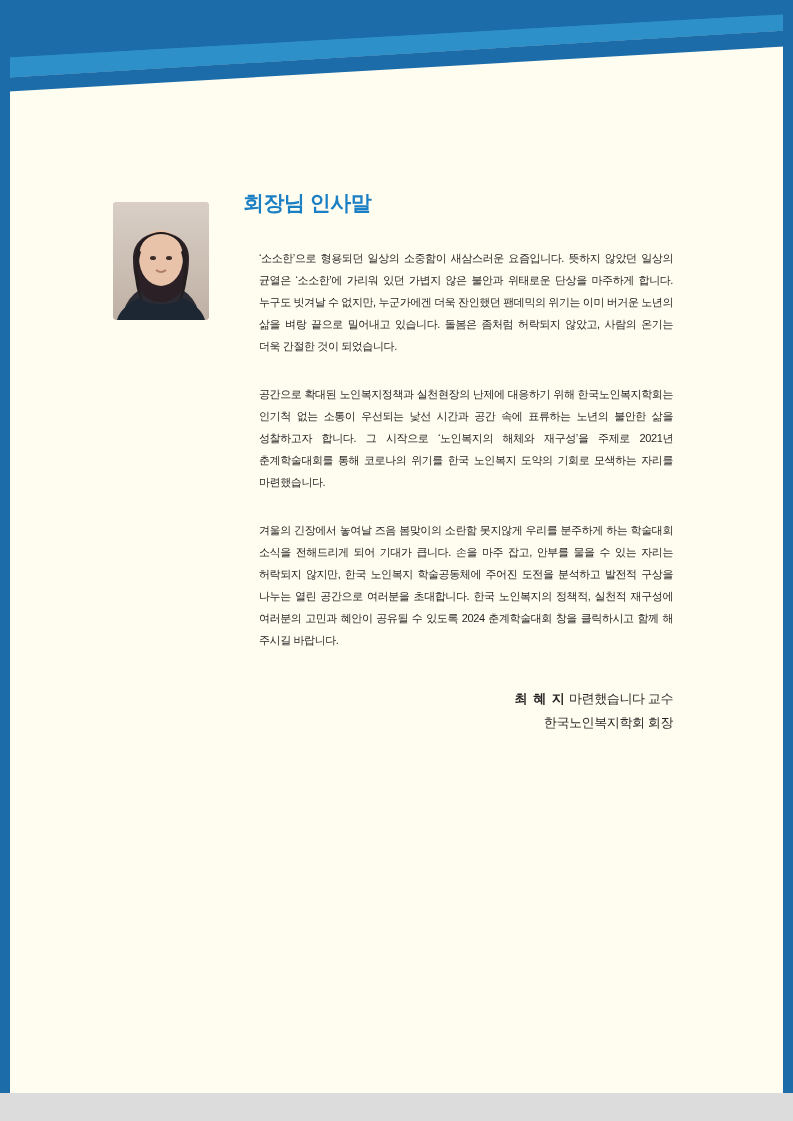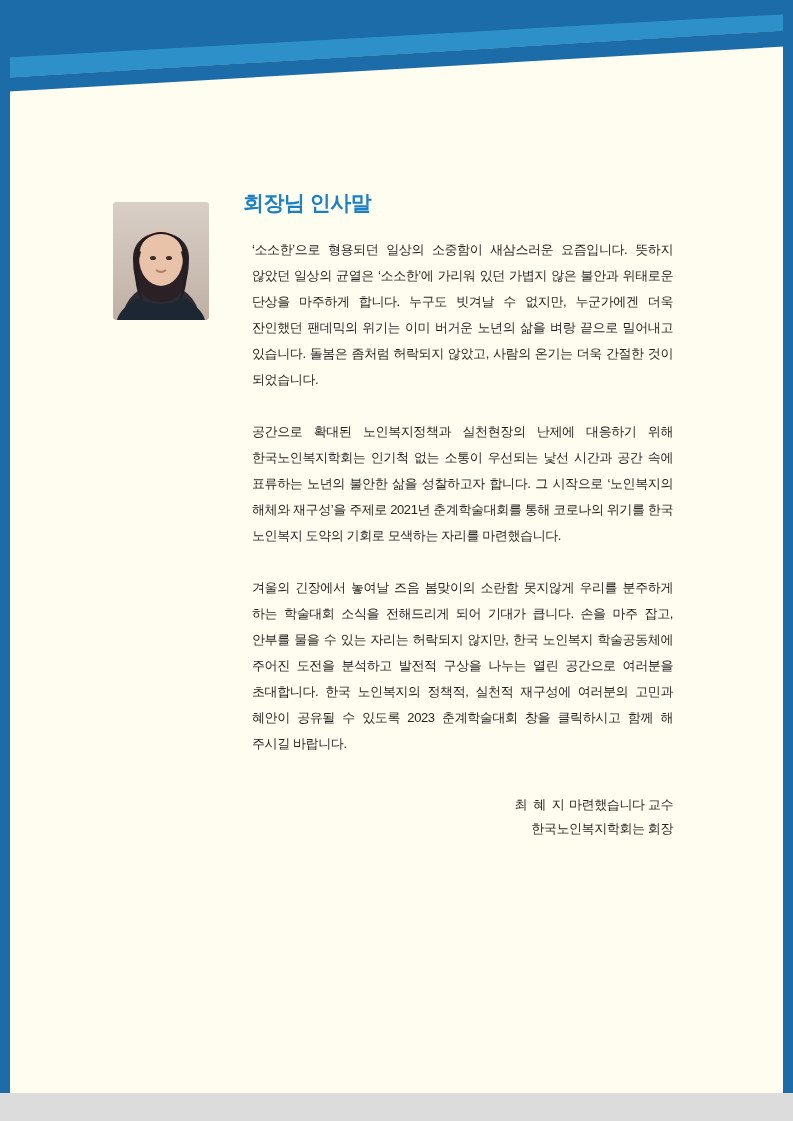--- a/index.html
+++ b/index.html
@@ -77,42 +77,42 @@
   .portrait svg { display:block; }
 
   .body-col {
     margin-left: 130px;
   }
   .greeting-title {
     color: #1b7fc4;
     font-size: 21px;
     font-weight: bold;
     letter-spacing: -0.5px;
-    margin: 0 0 22px 0;
+    margin: 0 0 32px 0;
     line-height: 1.2;
   }
   p.para {
-    margin: 0 0 26px 9px;
-    font-size: 13px;
+    margin: 0 0 26px 16px;
+    font-size: 11px;
     line-height: 2.0;
     color: #231f20;
     text-align: justify;
     letter-spacing: -0.4px;
     word-break: keep-all;
   }
   .signature {
     margin-top: 36px;
     text-align: right;
     font-size: 13px;
     line-height: 1.85;
     color: #231f20;
     letter-spacing: -0.4px;
   }
   .sig-name {
-    font-weight: normal;
+    font-weight: bold;
     letter-spacing: 1px;
   }
 </style>
 </head>
 <body>
 
 <div class="page">
 
   <div class="top-banner">
     <svg width="793" height="92" viewBox="0 0 793 92" xmlns="http://www.w3.org/2000/svg">
@@ -149,26 +149,26 @@
         <path d="M43 68 Q48 72 53 68" stroke="#b07d68" stroke-width="2" fill="none"></path>
         <path d="M26 96 C34 104 62 104 70 96 C82 102 90 110 92 118 L4 118 C6 110 14 102 26 96 Z" fill="#1d2733"></path>
       </svg>
     </div>
 
     <div class="body-col">
       <h1 class="greeting-title">회장님 인사말</h1>
 
       <p class="para">‘소소한’으로 형용되던 일상의 소중함이 새삼스러운 요즘입니다. 뜻하지 않았던 일상의 균열은 ‘소소한’에 가리워 있던 가볍지 않은 불안과 위태로운 단상을 마주하게 합니다. 누구도 빗겨날 수 없지만, 누군가에겐 더욱 잔인했던 팬데믹의 위기는 이미 버거운 노년의 삶을 벼랑 끝으로 밀어내고 있습니다. 돌봄은 좀처럼 허락되지 않았고, 사람의 온기는 더욱 간절한 것이 되었습니다.</p>
       <p class="para">공간으로 확대된 노인복지정책과 실천현장의 난제에 대응하기 위해 한국노인복지학회는 인기척 없는 소통이 우선되는 낯선 시간과 공간 속에 표류하는 노년의 불안한 삶을 성찰하고자 합니다. 그 시작으로 ‘노인복지의 해체와 재구성’을 주제로 2021년 춘계학술대회를 통해 코로나의 위기를 한국 노인복지 도약의 기회로 모색하는 자리를 마련했습니다.</p>
-      <p class="para">겨울의 긴장에서 놓여날 즈음 봄맞이의 소란함 못지않게 우리를 분주하게 하는 학술대회 소식을 전해드리게 되어 기대가 큽니다. 손을 마주 잡고, 안부를 물을 수 있는 자리는 허락되지 않지만, 한국 노인복지 학술공동체에 주어진 도전을 분석하고 발전적 구상을 나누는 열린 공간으로 여러분을 초대합니다. 한국 노인복지의 정책적, 실천적 재구성에 여러분의 고민과 혜안이 공유될 수 있도록 2023 춘계학술대회 창을 클릭하시고 함께 해 주시길 바랍니다.</p>
+      <p class="para">겨울의 긴장에서 놓여날 즈음 봄맞이의 소란함 못지않게 우리를 분주하게 하는 학술대회 소식을 전해드리게 되어 기대가 큽니다. 손을 마주 잡고, 안부를 물을 수 있는 자리는 허락되지 않지만, 한국 노인복지 학술공동체에 주어진 도전을 분석하고 발전적 구상을 나누는 열린 공간으로 여러분을 초대합니다. 한국 노인복지의 정책적, 실천적 재구성에 여러분의 고민과 혜안이 공유될 수 있도록 2024 춘계학술대회 창을 클릭하시고 함께 해 주시길 바랍니다.</p>
 
       <div class="signature">
         <div>
           <span class="sig-name">최 혜 지</span>
           <span>마련했습니다 교수</span>
         </div>
-        <div>한국노인복지학회는 회장</div>
+        <div>한국노인복지학회 회장</div>
       </div>
     </div>
   </div>
 
   <div class="bottom-band"></div>
 </div>
 
 </body></html>

